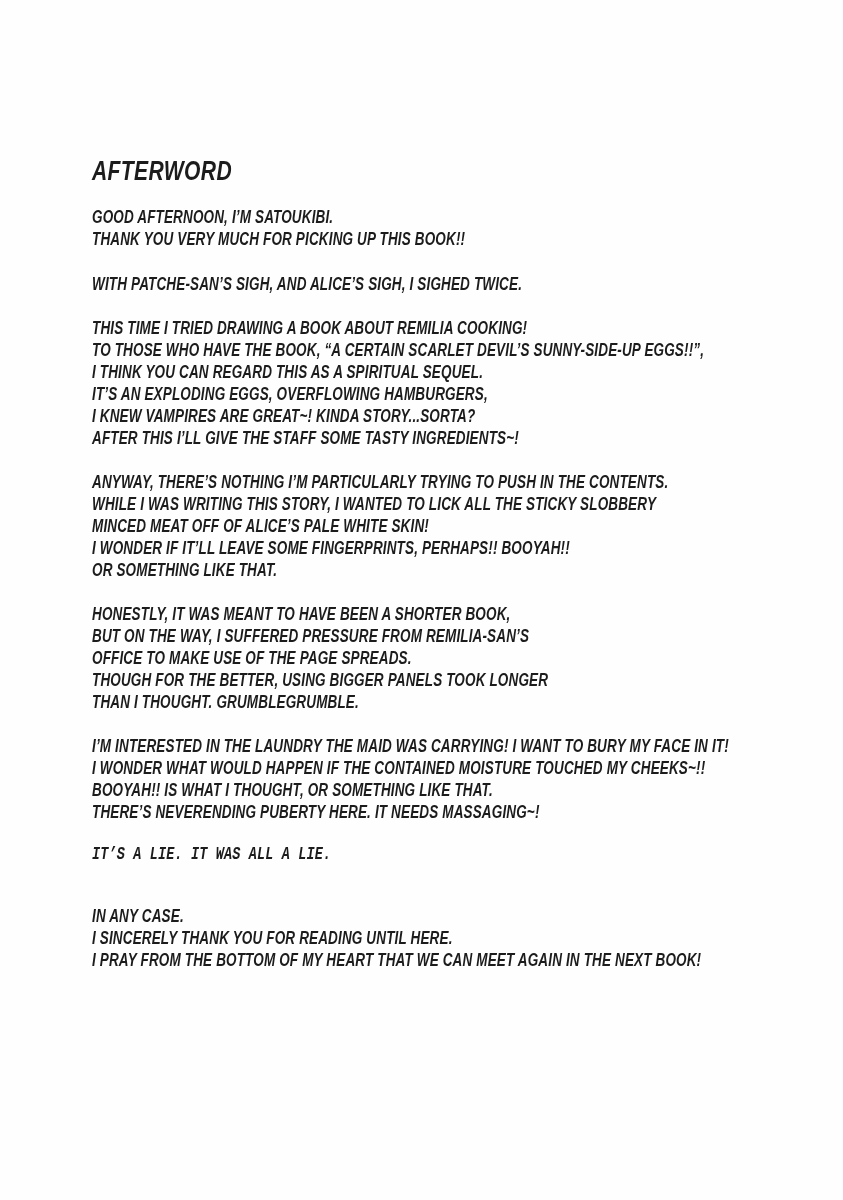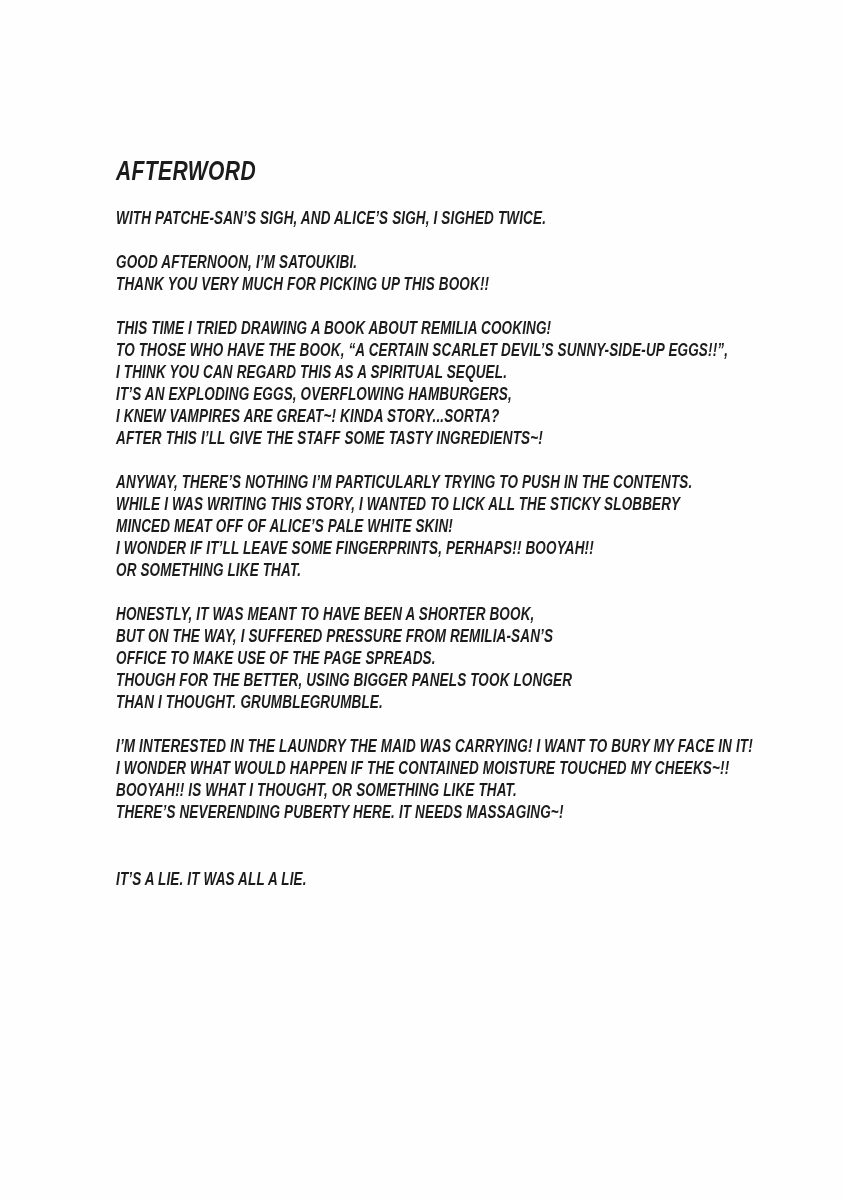--- a/index.html
+++ b/index.html
@@ -11,66 +11,66 @@
     height: 1200px;
     background: #fefefe;
     overflow: hidden;
   }
   .page {
     position: relative;
     width: 667px;
     height: 1200px;
     background: #fefefe;
     box-sizing: border-box;
-    padding: 158px 0 0 116px;
+    padding: 158px 0 0 92px;
     font-family: "Liberation Sans", sans-serif;
     font-weight: bold;
     font-style: italic;
     color: #1c1c1c;
   }
   .heading {
     font-size: 27px;
     line-height: 26px;
     white-space: nowrap;
     transform: scaleX(0.78);
     transform-origin: 0 50%;
     letter-spacing: 0.5px;
   }
   .para {
     margin: 0;
     padding: 0;
   }
   .para.gap-first   { margin-top: 23px; }
   .para.gap-normal  { margin-top: 22px; }
-  .para.gap-lie     { margin-top: 45px; }
+  .para.gap-lie     { margin-top: 20px; font-family: Liberation Mono, monospace; }
   .para.gap-case    { margin-top: 40px; }
   .para.gap-artist  { margin-top: 43px; }
   .line {
     font-size: 18px;
     line-height: 22px;
     white-space: nowrap;
     transform: scaleX(0.75);
     transform-origin: 0 50%;
     letter-spacing: 0.2px;
   }
 </style>
 </head>
 <body>
 
 <div class="page">
 
   <div class="heading">AFTERWORD</div>
 
-  <div class="para gap-first">
-    <div class="line">WITH PATCHE-SAN’S SIGH, AND ALICE’S SIGH, I SIGHED TWICE.</div>
-  </div>
-
   <div class="para gap-normal">
     <div class="line">GOOD AFTERNOON, I’M SATOUKIBI.</div>
     <div class="line">THANK YOU VERY MUCH FOR PICKING UP THIS BOOK!!</div>
+  </div>
+
+  <div class="para gap-first">
+    <div class="line">WITH PATCHE-SAN’S SIGH, AND ALICE’S SIGH, I SIGHED TWICE.</div>
   </div>
 
   <div class="para gap-normal">
     <div class="line">THIS TIME I TRIED DRAWING A BOOK ABOUT REMILIA COOKING!</div>
     <div class="line">TO THOSE WHO HAVE THE BOOK, “A CERTAIN SCARLET DEVIL’S SUNNY-SIDE-UP EGGS!!”,</div>
     <div class="line">I THINK YOU CAN REGARD THIS AS A SPIRITUAL SEQUEL.</div>
     <div class="line">IT’S AN EXPLODING EGGS, OVERFLOWING HAMBURGERS,</div>
     <div class="line">I KNEW VAMPIRES ARE GREAT~! KINDA STORY...SORTA?</div>
     <div class="line">AFTER THIS I’LL GIVE THE STAFF SOME TASTY INGREDIENTS~!</div>
   </div>
@@ -95,15 +95,20 @@
     <div class="line">I’M INTERESTED IN THE LAUNDRY THE MAID WAS CARRYING! I WANT TO BURY MY FACE IN IT!</div>
     <div class="line">I WONDER WHAT WOULD HAPPEN IF THE CONTAINED MOISTURE TOUCHED MY CHEEKS~!!</div>
     <div class="line">BOOYAH!! IS WHAT I THOUGHT, OR SOMETHING LIKE THAT.</div>
     <div class="line">THERE’S NEVERENDING PUBERTY HERE. IT NEEDS MASSAGING~!</div>
   </div>
 
   <div class="para gap-lie">
     <div class="line">IT’S A LIE. IT WAS ALL A LIE.</div>
   </div>
 
+  <div class="para gap-case">
+    <div class="line">IN ANY CASE.</div>
+    <div class="line">I SINCERELY THANK YOU FOR READING UNTIL HERE.</div>
+    <div class="line">I PRAY FROM THE BOTTOM OF MY HEART THAT WE CAN MEET AGAIN IN THE NEXT BOOK!</div>
+  </div>
 
 
 </div>
 
 </body></html>

